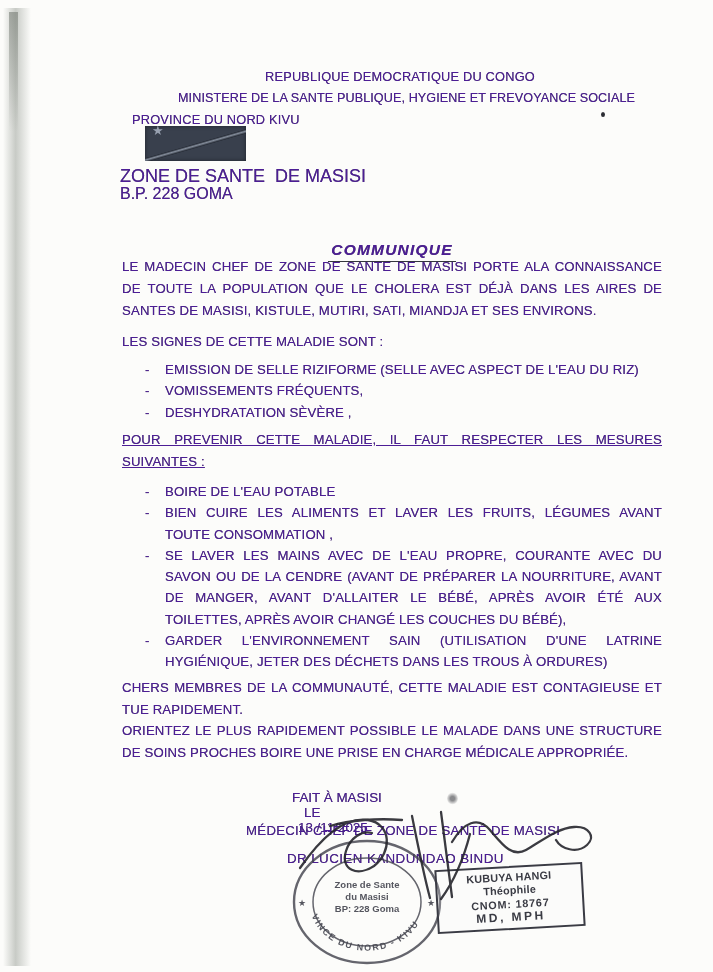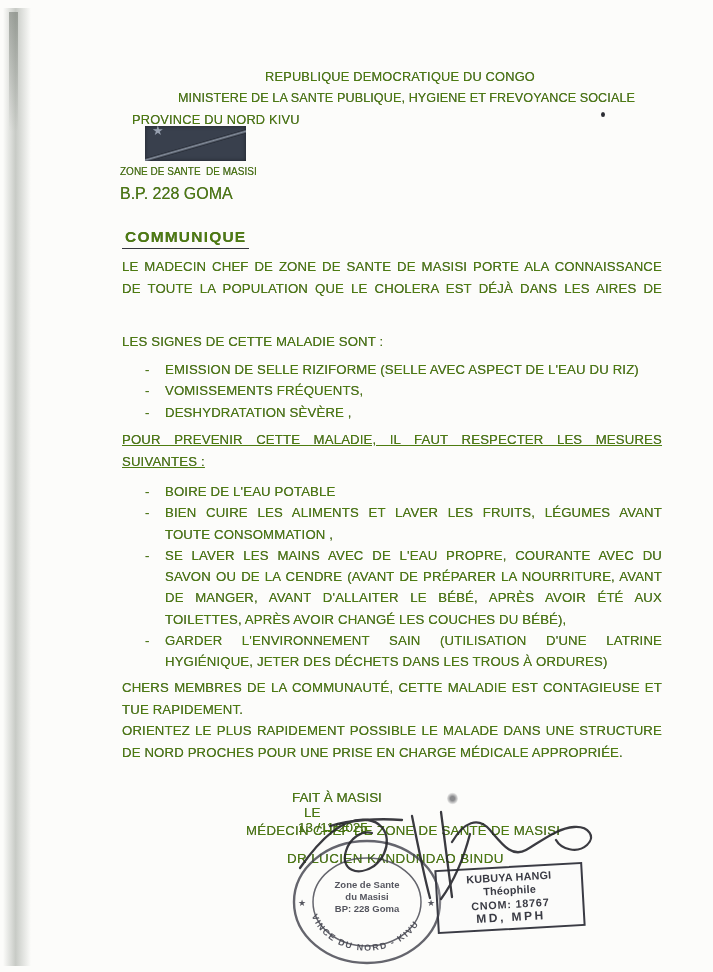--- a/index.html
+++ b/index.html
@@ -17,21 +17,21 @@
   }
   
   .scan-band{
     position:absolute;left:3px;top:8px;width:28px;height:958px;
     background:linear-gradient(to right,rgba(158,163,155,0),rgba(148,154,146,.50) 45%,rgba(158,163,155,0));
   }
   .scan-band-dark{
     position:absolute;left:9px;top:12px;width:9px;height:120px;
     background:linear-gradient(to bottom,rgba(110,116,108,.55),rgba(110,116,108,0));
   }
-  .ink{color:#4d7c0f;text-shadow:0 0 .5px rgba(46,48,56,.75);}
+  .ink{color:#4c1d95;text-shadow:0 0 .5px rgba(46,48,56,.75);}
   .abs{position:absolute;}
   .pre{white-space:pre;}
 
   
   .hline{font-size:12.8px;letter-spacing:.2px;}
   .flag{
     position:absolute;left:145px;top:126px;width:101px;height:35px;
     background:#39404d;
     box-shadow:inset 0 0 4px rgba(0,0,0,.45);
     overflow:hidden;
@@ -40,21 +40,21 @@
     position:absolute;left:7px;top:-3px;
     color:#98a1b0;font-size:13px;
   }
   .flag-stripe{
     position:absolute;left:-8px;top:16px;width:130px;height:4px;
     background:linear-gradient(to bottom,#1f242e,#858e9c 45%,#1f242e);
     transform:rotate(-16deg);
   }
 
   
-  .title-wrap{position:absolute;left:122px;top:228px;width:540px;}
+  .title-wrap{position:absolute;left:122px;top:241px;width:540px;text-align:center;font-style:italic;}
   .title{
     display:inline-block;font-size:15.5px;font-weight:bold;letter-spacing:1.2px;
     border-bottom:1.6px solid #34363d;padding:0 3px 2px;
   }
 
   
   .para{position:absolute;left:122px;width:540px;font-size:13.2px;letter-spacing:.15px;}
   .para .ln{line-height:22px;}
   .just{text-align:justify;text-align-last:justify;}
   .dlist{position:absolute;left:122px;width:540px;font-size:13.2px;letter-spacing:.15px;}
@@ -101,30 +101,31 @@
   <div class="abs ink hline" style="left:265px;top:69px;">REPUBLIQUE DEMOCRATIQUE DU CONGO</div>
   <div class="abs ink" style="left:178px;top:91px;font-size:12.6px;letter-spacing:.1px;">MINISTERE DE LA SANTE PUBLIQUE, HYGIENE ET FREVOYANCE SOCIALE</div>
   <div class="abs ink hline" style="left:120px;top:112px;margin-left:12px;">PROVINCE DU NORD KIVU</div>
   <div class="speck" style="left:601px;top:112px;width:4px;height:5px;"></div>
 
   <div class="flag">
     <span class="flag-star">★</span>
     <div class="flag-stripe"></div>
   </div>
 
-  <div class="abs ink pre" style="left:120px;top:166px;font-size:10px;">ZONE DE SANTE  DE MASISI</div>
+  <div class="abs ink pre" style="left:120px;top:166px;font-size:18px;">ZONE DE SANTE  DE MASISI</div>
   <div class="abs ink" style="left:120px;top:185px;font-size:16px;">B.P. 228 GOMA</div>
 
   <div class="title-wrap">
     <span class="title ink">COMMUNIQUE</span>
   </div>
 
   <div class="para ink" style="top:256px;">
     <div class="ln just">LE MADECIN CHEF DE ZONE DE SANTE DE MASISI PORTE ALA CONNAISSANCE</div>
     <div class="ln just">DE TOUTE LA POPULATION QUE LE CHOLERA EST DÉJÀ DANS LES AIRES DE</div>
+    <div class="ln">SANTES DE MASISI, KISTULE, MUTIRI, SATI, MIANDJA ET SES ENVIRONS.</div>
   </div>
 
   <div class="para ink" style="top:331px;">
     <div class="ln">LES SIGNES DE CETTE MALADIE SONT :</div>
   </div>
 
   <div class="dlist ink" style="top:359px;">
     <div class="li">
       <span class="dash">-</span>
       <div class="litext">
@@ -182,21 +183,21 @@
     </div>
   </div>
 
   <div class="para ink" style="top:677px;">
     <div class="ln just">CHERS MEMBRES DE LA COMMUNAUTÉ, CETTE MALADIE EST CONTAGIEUSE ET</div>
     <div class="ln">TUE RAPIDEMENT.</div>
   </div>
 
   <div class="para ink" style="top:720px;">
     <div class="ln just">ORIENTEZ LE PLUS RAPIDEMENT POSSIBLE LE MALADE DANS UNE STRUCTURE</div>
-    <div class="ln">DE NORD PROCHES POUR UNE PRISE EN CHARGE MÉDICALE APPROPRIÉE.</div>
+    <div class="ln">DE SOINS PROCHES BOIRE UNE PRISE EN CHARGE MÉDICALE APPROPRIÉE.</div>
   </div>
 
   <div class="date-row ink">
     <span class="pre">FAIT À MASISI</span>
     <span class="gap1">LE</span>
     <span class="gap2">13 /11/2025</span>
   </div>
   <div class="smudge"></div>
 
   <div class="signer-title ink">MÉDECIN CHEF DE ZONE DE SANTÉ DE MASISI</div>

